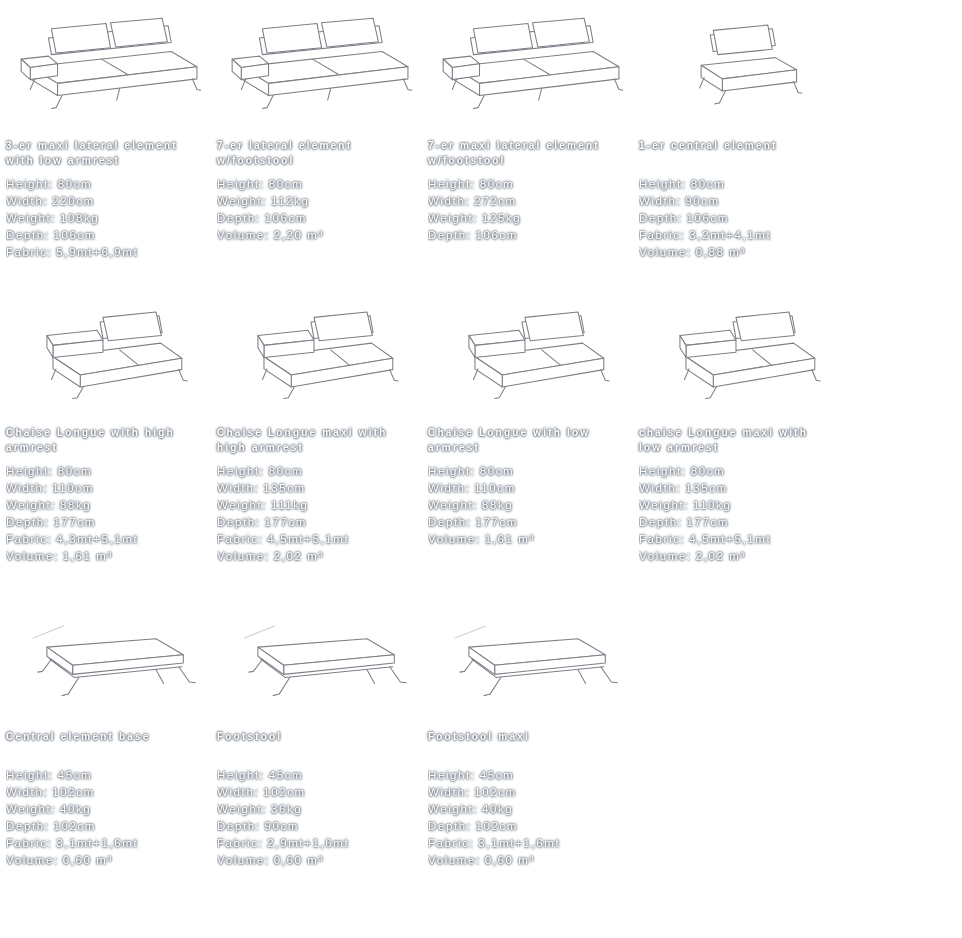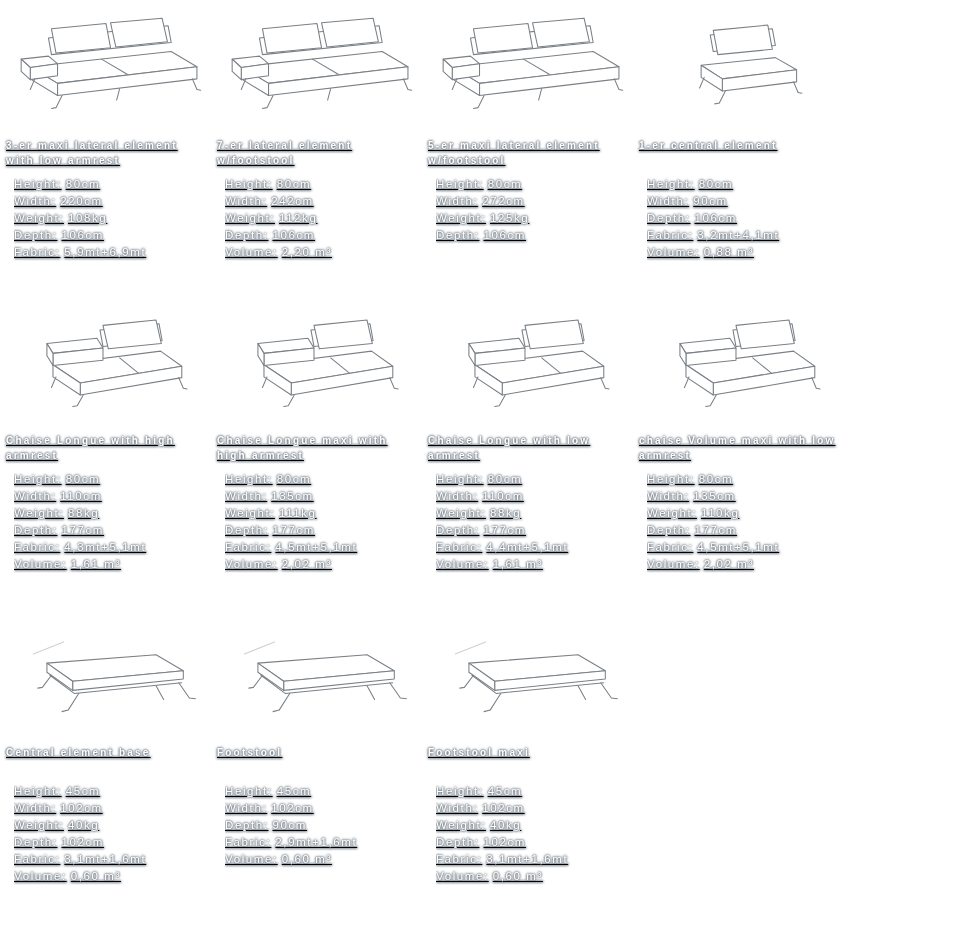--- a/index.html
+++ b/index.html
@@ -2,21 +2,21 @@
 <html><head>
 <meta charset="utf-8">
 <style>
   html,body{margin:0;padding:0;background:#ffffff;}
   body{
     width:962px;min-height:938px;
     font-family:"Liberation Sans",sans-serif;
     -webkit-font-smoothing:antialiased;
     overflow-x:hidden;
   }
-  .sheet{width:856px;box-sizing:border-box;padding:4px 20px 10px 6px;text-decoration:underline;}
+  .sheet{width:856px;box-sizing:border-box;padding:4px 20px 10px 6px;}
   .grid{
     display:grid;
     grid-template-columns:repeat(4,1fr);
     column-gap:14px;
     row-gap:30px;
   }
   .card{min-width:0;}
   .art{
     height:128px;
     display:flex;align-items:flex-end;justify-content:center;
@@ -32,21 +32,21 @@
       -1px 0 2px rgba(116,126,136,.7),
       0 0 3px rgba(116,126,136,.6);
   }
   .title{
     margin:6px 0 8px 0;
     font-size:10px;font-weight:bold;
     letter-spacing:2.2px;line-height:1.5;
     min-height:30px;
   }
   .specs{
-    list-style:none;margin:8px;padding:0;
+    list-style:none;margin:0;padding:0;
     font-size:11.5px;letter-spacing:1.6px;line-height:17px;
   }
   .specs li{white-space:nowrap;overflow:hidden;}
   .specs .lab{margin-right:4px;}
 </style>
 </head>
 <body>
 
 <svg width="0" height="0" style="position:absolute" aria-hidden="true">
   <defs>
@@ -132,34 +132,33 @@
 
   <article class="card">
     <div class="art">
       <svg class="drawing">
             <use href="#sym-sofa"></use>
           </svg>
     </div>
     <h3 class="title halo">7-er lateral element w/footstool</h3>
     <ul class="specs halo">
       <li><span class="lab">Height:</span><span class="val">80cm</span></li>
-      <li><span class="lab">Width:</span><span class="val">242cm</span></li>
       <li><span class="lab">Weight:</span><span class="val">112kg</span></li>
       <li><span class="lab">Depth:</span><span class="val">106cm</span></li>
       <li><span class="lab">Volume:</span><span class="val">2,20 m³</span></li>
     </ul>
   </article>
 
   <article class="card">
     <div class="art">
       <svg class="drawing">
             <use href="#sym-sofa"></use>
           </svg>
     </div>
-    <h3 class="title halo">5-er maxi lateral element w/footstool</h3>
+    <h3 class="title halo">7-er maxi lateral element w/footstool</h3>
     <ul class="specs halo">
       <li><span class="lab">Height:</span><span class="val">80cm</span></li>
       <li><span class="lab">Width:</span><span class="val">272cm</span></li>
       <li><span class="lab">Weight:</span><span class="val">125kg</span></li>
       <li><span class="lab">Depth:</span><span class="val">106cm</span></li>
     </ul>
   </article>
 
   <article class="card">
     <div class="art">
@@ -216,32 +215,31 @@
       <svg class="drawing">
             <use href="#sym-chaise"></use>
           </svg>
     </div>
     <h3 class="title halo">Chaise Longue with low armrest</h3>
     <ul class="specs halo">
       <li><span class="lab">Height:</span><span class="val">80cm</span></li>
       <li><span class="lab">Width:</span><span class="val">110cm</span></li>
       <li><span class="lab">Weight:</span><span class="val">88kg</span></li>
       <li><span class="lab">Depth:</span><span class="val">177cm</span></li>
-      <li><span class="lab">Fabric:</span><span class="val">4,4mt+5,1mt</span></li>
       <li><span class="lab">Volume:</span><span class="val">1,61 m³</span></li>
     </ul>
   </article>
 
   <article class="card">
     <div class="art">
       <svg class="drawing">
             <use href="#sym-chaise"></use>
           </svg>
     </div>
-    <h3 class="title halo">chaise Volume maxi with low armrest</h3>
+    <h3 class="title halo">chaise Longue maxi with low armrest</h3>
     <ul class="specs halo">
       <li><span class="lab">Height:</span><span class="val">80cm</span></li>
       <li><span class="lab">Width:</span><span class="val">135cm</span></li>
       <li><span class="lab">Weight:</span><span class="val">110kg</span></li>
       <li><span class="lab">Depth:</span><span class="val">177cm</span></li>
       <li><span class="lab">Fabric:</span><span class="val">4,5mt+5,1mt</span></li>
       <li><span class="lab">Volume:</span><span class="val">2,02 m³</span></li>
     </ul>
   </article>
 
@@ -265,20 +263,21 @@
   <article class="card">
     <div class="art">
       <svg class="drawing">
             <use href="#sym-ottoman"></use>
           </svg>
     </div>
     <h3 class="title halo">Footstool</h3>
     <ul class="specs halo">
       <li><span class="lab">Height:</span><span class="val">45cm</span></li>
       <li><span class="lab">Width:</span><span class="val">102cm</span></li>
+      <li><span class="lab">Weight:</span><span class="val">36kg</span></li>
       <li><span class="lab">Depth:</span><span class="val">90cm</span></li>
       <li><span class="lab">Fabric:</span><span class="val">2,9mt+1,6mt</span></li>
       <li><span class="lab">Volume:</span><span class="val">0,60 m³</span></li>
     </ul>
   </article>
 
   <article class="card">
     <div class="art">
       <svg class="drawing">
             <use href="#sym-ottoman"></use>

